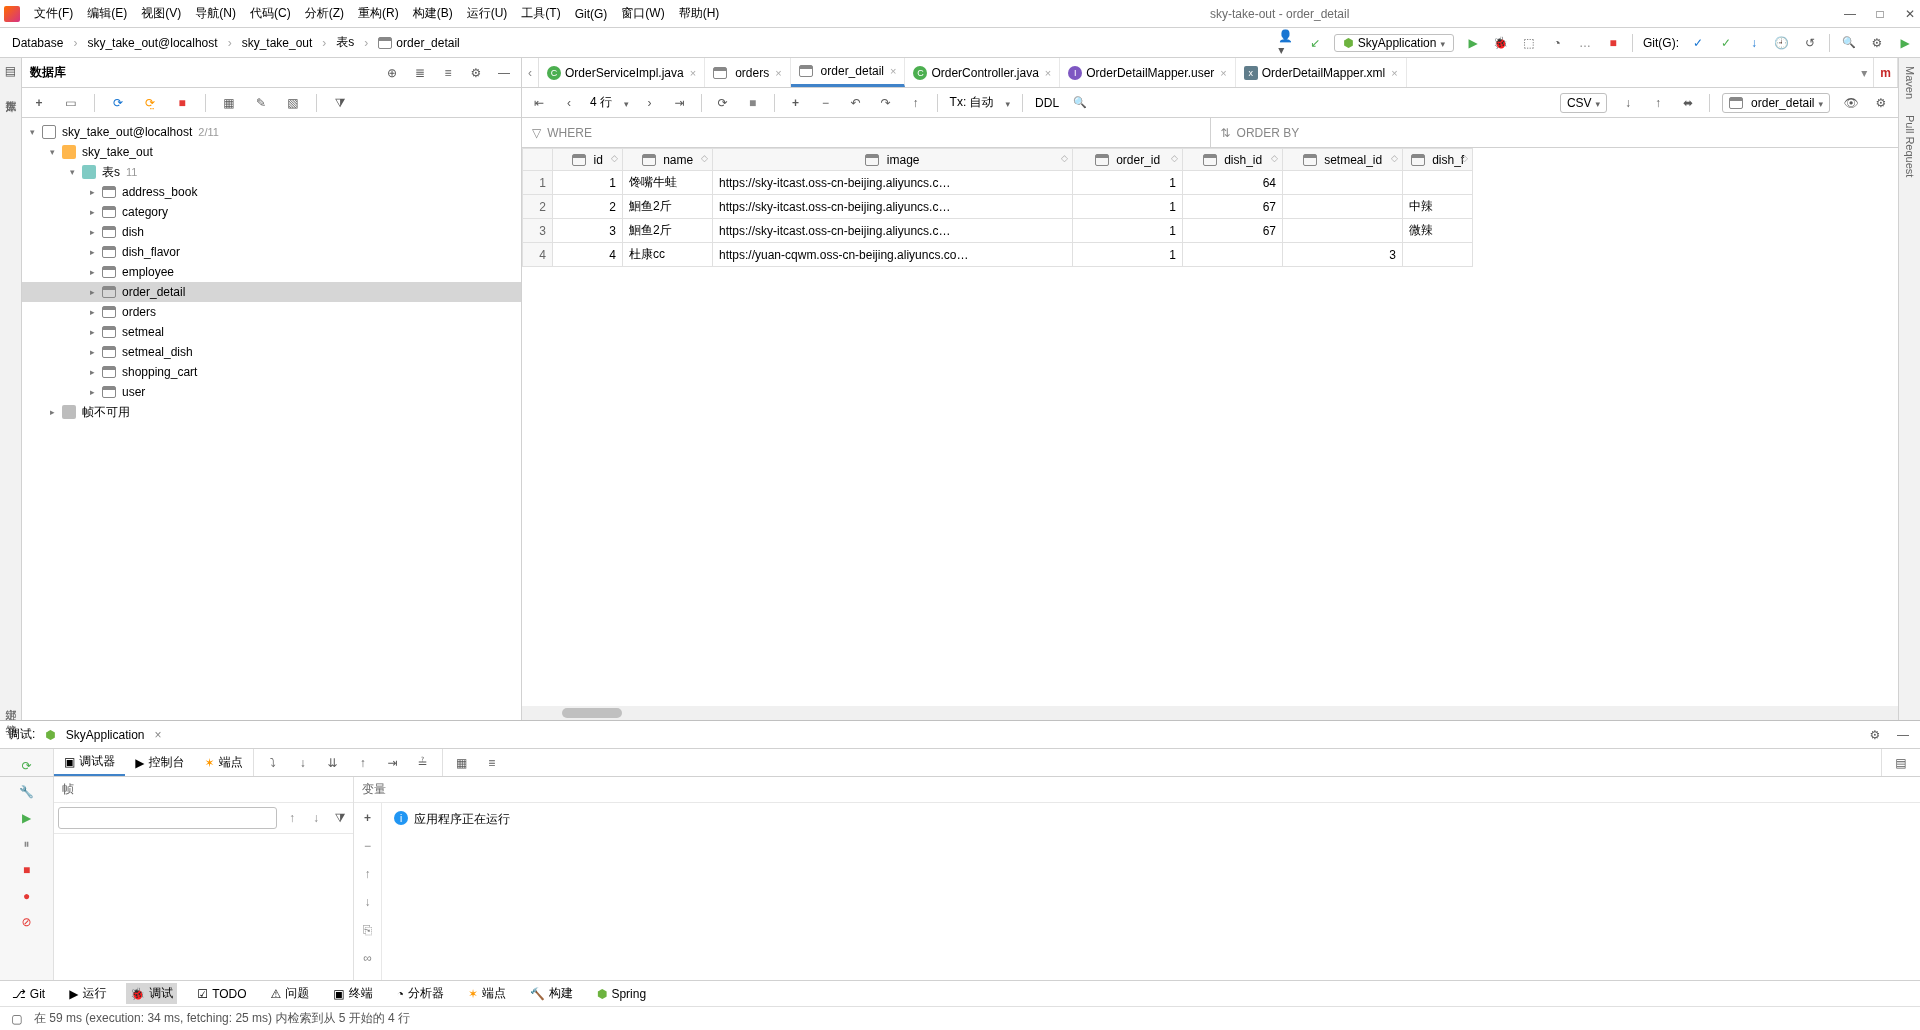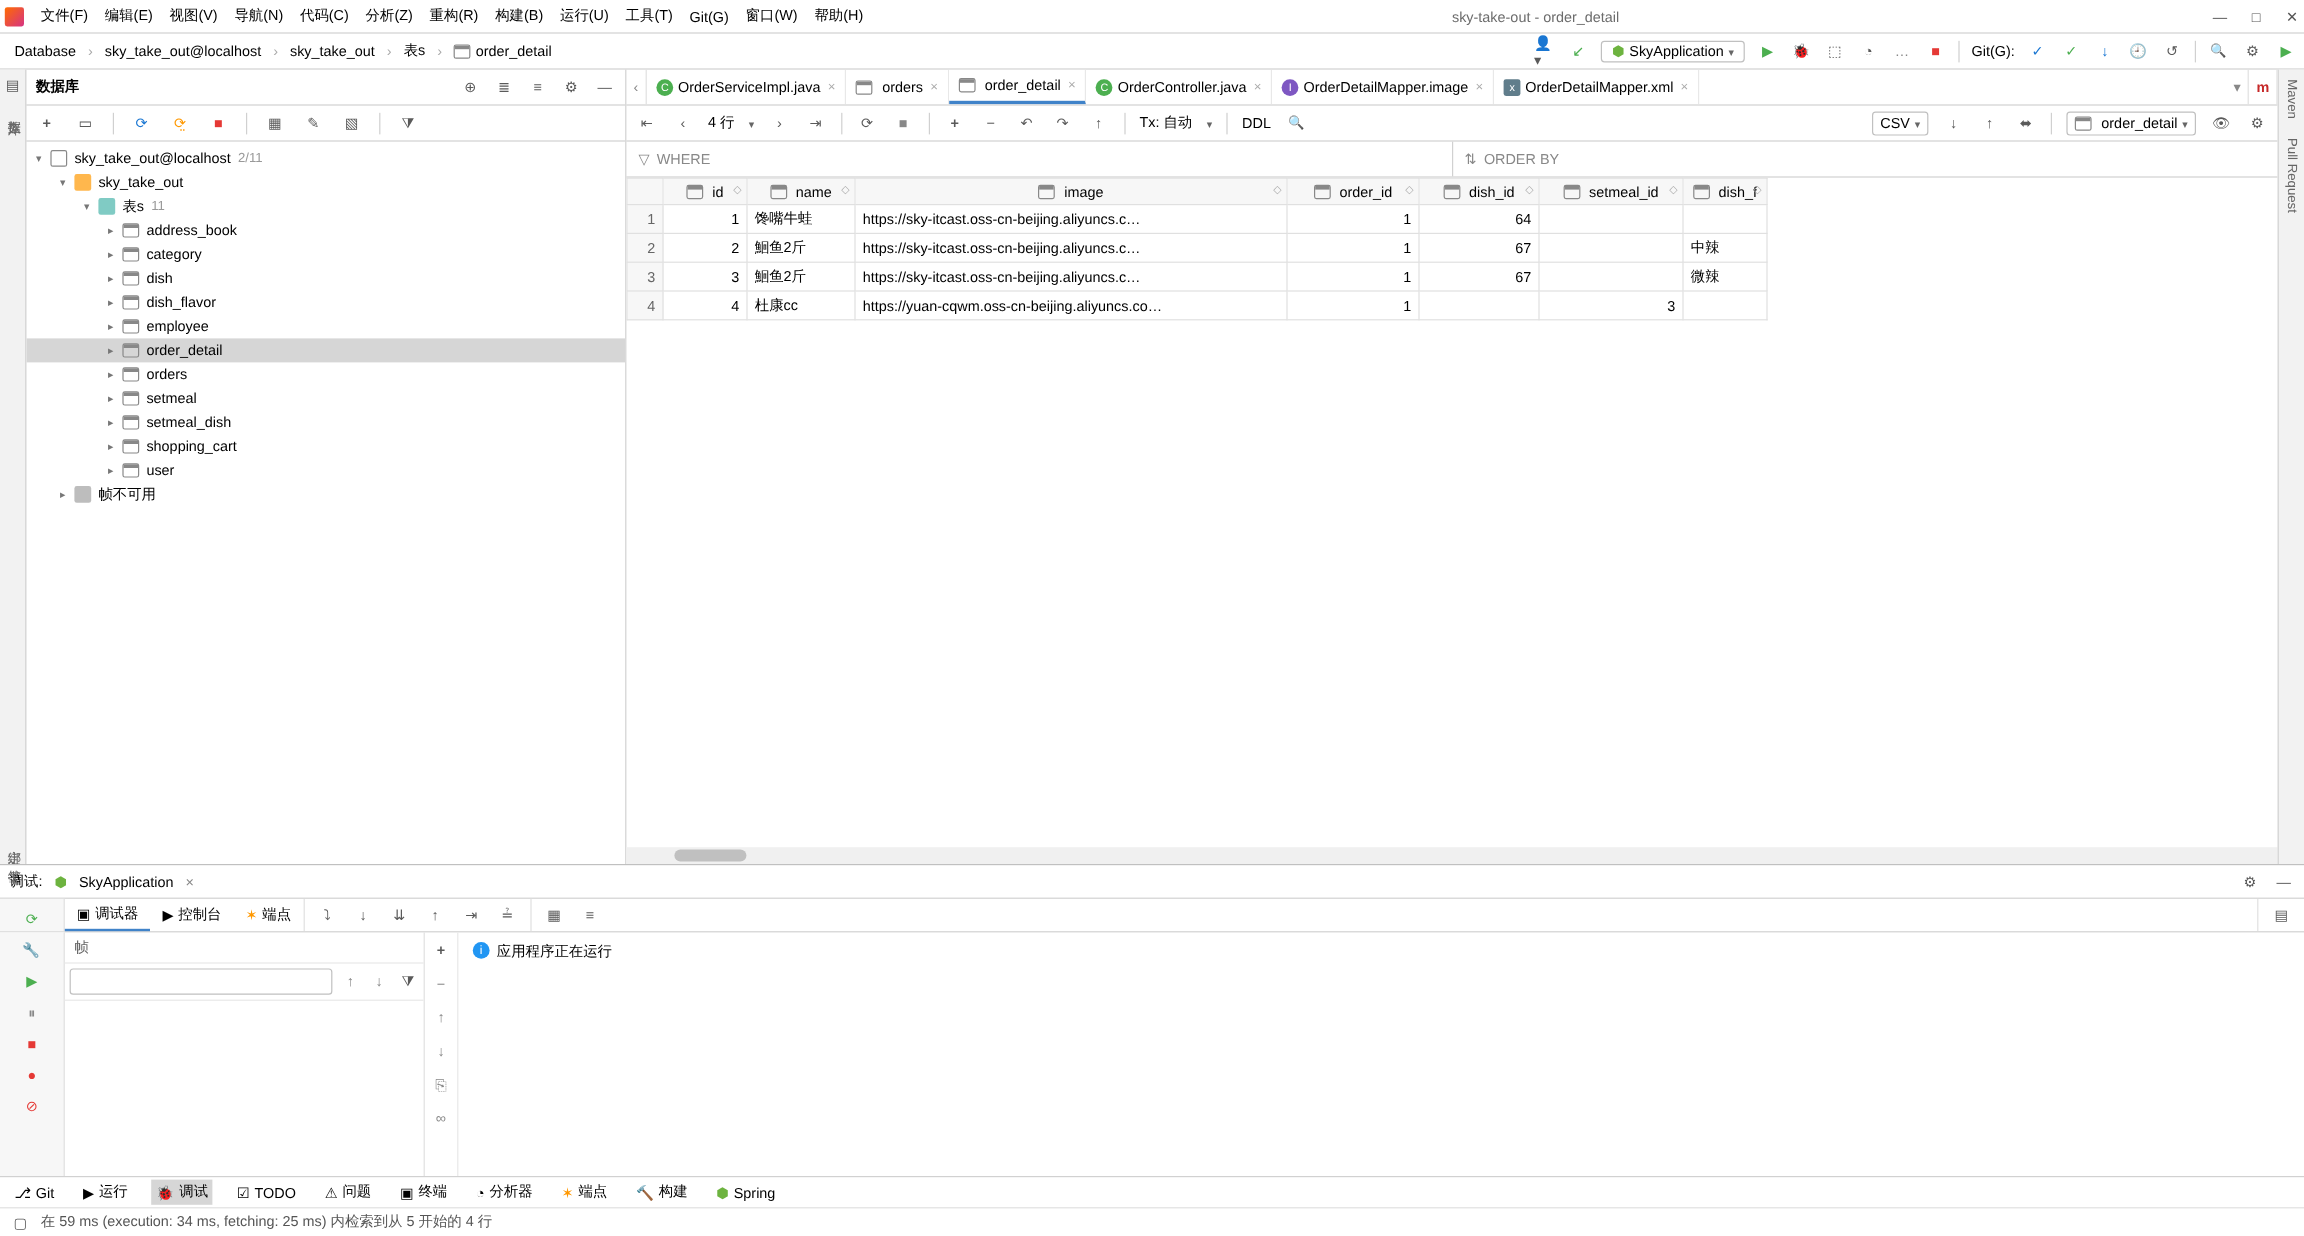--- a/index.html
+++ b/index.html
@@ -313,21 +313,21 @@
             <span>order_detail</span>
             <span class="tclose">×</span>
           </div>
           <div class="tab">
             <span class="cico">C</span>
             <span>OrderController.java</span>
             <span class="tclose">×</span>
           </div>
           <div class="tab">
             <span class="cico" style="background:#7e57c2">I</span>
-            <span>OrderDetailMapper.image</span>
+            <span>OrderDetailMapper.user</span>
             <span class="tclose">×</span>
           </div>
           <div class="tab">
             <span class="xico">x</span>
             <span>OrderDetailMapper.xml</span>
             <span class="tclose">×</span>
           </div>
         </div>
       <div class="tabscroll">▾</div>
       <div class="tabscroll" style="color:#c62828;font-weight:bold">m</div>
@@ -509,20 +509,21 @@
     <div class="framesarea">
       <div class="frameshdr">帧</div>
       <div class="framesctrl">
         <div class="combo"></div>
         <span class="ibtn upicon gray"></span>
         <span class="ibtn downicon gray"></span>
         <span class="ibtn filtericon"></span>
       </div>
     </div>
     <div class="varsarea">
+      <div class="varshdr">变量</div>
       <div class="varsbody">
         <div class="varsctrl">
           <span class="ibtn plusicon"></span>
           <span class="ibtn gray minusicon"></span>
           <span class="ibtn gray upicon"></span>
           <span class="ibtn gray downicon"></span>
           <span class="ibtn gray">⎘</span>
           <span class="ibtn gray">∞</span>
         </div>
         <div class="varsmsg">

